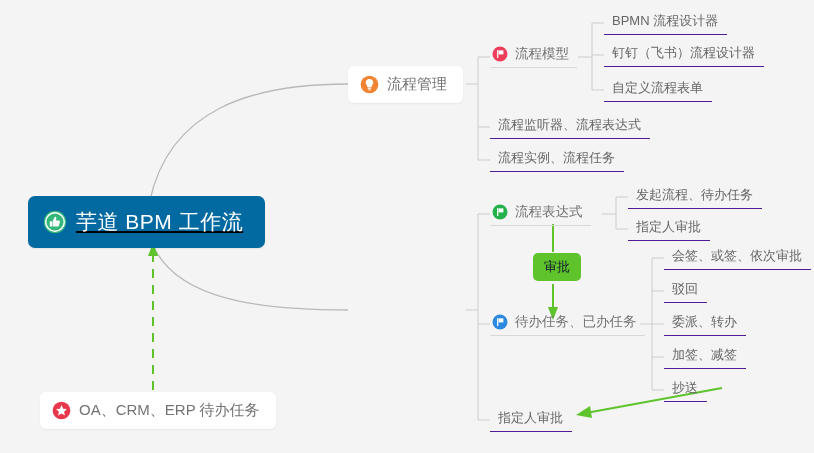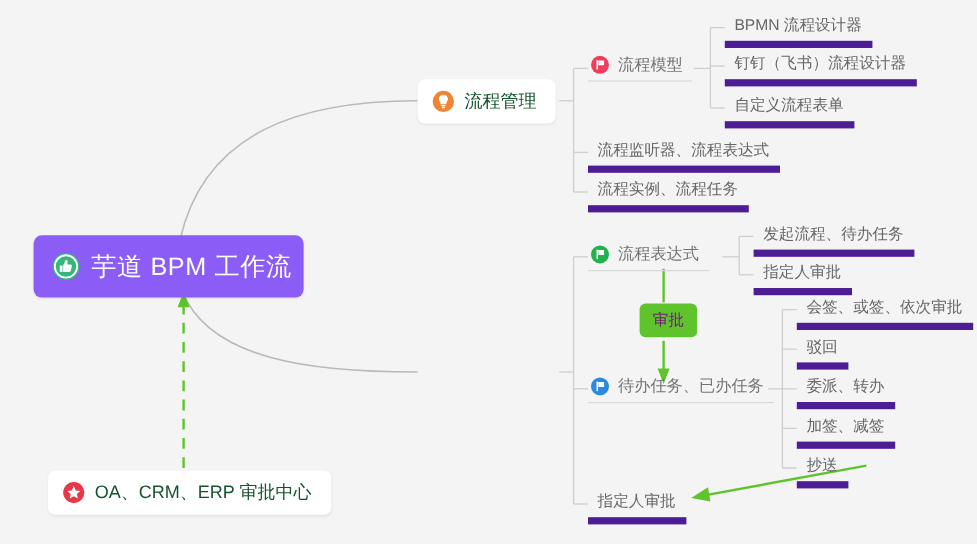--- a/index.html
+++ b/index.html
@@ -30,72 +30,73 @@
   .node {
     position: absolute;
     display: flex;
     align-items: center;
     white-space: nowrap;
     box-sizing: border-box;
   }
 
   
   .root-node {
-    background: #8b5cf6;
+    background: #0369a1;
     border-radius: 7px;
-    padding: 12px 10px 12px 15px;
+    padding: 12px 22px 12px 15px;
     box-shadow: 0 1px 2px rgba(0,0,0,0.07);
+    text-decoration: underline;
   }
   .root-node .label {
     color: #ffffff;
     font-size: 21px;
     letter-spacing: 0.5px;
   }
 
   
   .card-node {
     background: #ffffff;
     border-radius: 6px;
     padding: 9px 16px 9px 12px;
     box-shadow: 0 1px 2px rgba(0,0,0,0.06);
   }
   .card-node .label {
-    color: #14532d;
+    color: #737373;
     font-size: 15px;
   }
 
   
   .topic-node {
     padding: 3px 8px 4px 2px;
     border-bottom: 1px solid #d8d8d8;
   }
   .topic-node .label {
     color: #737373;
     font-size: 13.5px;
   }
 
   
   .leaf-node {
     padding: 4px 9px 4px 8px;
-    border-bottom: 6px solid #4c1d95;
+    border-bottom: 1px solid #4c1d95;
     text-align: center;
   }
   .leaf-node .label {
     color: #666666;
     font-size: 13px;
   }
 
   
   .anno-node {
     background: #5fc32c;
     border-radius: 5px;
     padding: 5px 11px;
   }
   .anno-node .label {
-    color: #701a75;
+    color: #0f172a;
     font-size: 13px;
     font-family: Liberation Serif, serif;
   }
 
   
   .ic {
     display: inline-flex;
     align-items: center;
     justify-content: center;
     border-radius: 50%;
@@ -265,16 +266,16 @@
     <span class="label">审批</span>
   </div>
 
   <div class="node card-node" style="left:40px; top:392px;">
     <span class="ic ic-md">
       <svg viewBox="0 0 20 20" width="19" height="19">
         <circle cx="10" cy="10" r="9.3" fill="#e8374a"></circle>
         <path d="M10 4.3 L11.75 8.05 L15.7 8.5 L12.75 11.2 L13.6 15.2 L10 13.2 L6.4 15.2 L7.25 11.2 L4.3 8.5 L8.25 8.05 Z" fill="#ffffff"></path>
       </svg>
     </span>
-    <span class="label">OA、CRM、ERP 审批中心</span>
+    <span class="label">OA、CRM、ERP 待办任务</span>
   </div>
 
 </div>
 
 </body></html>

